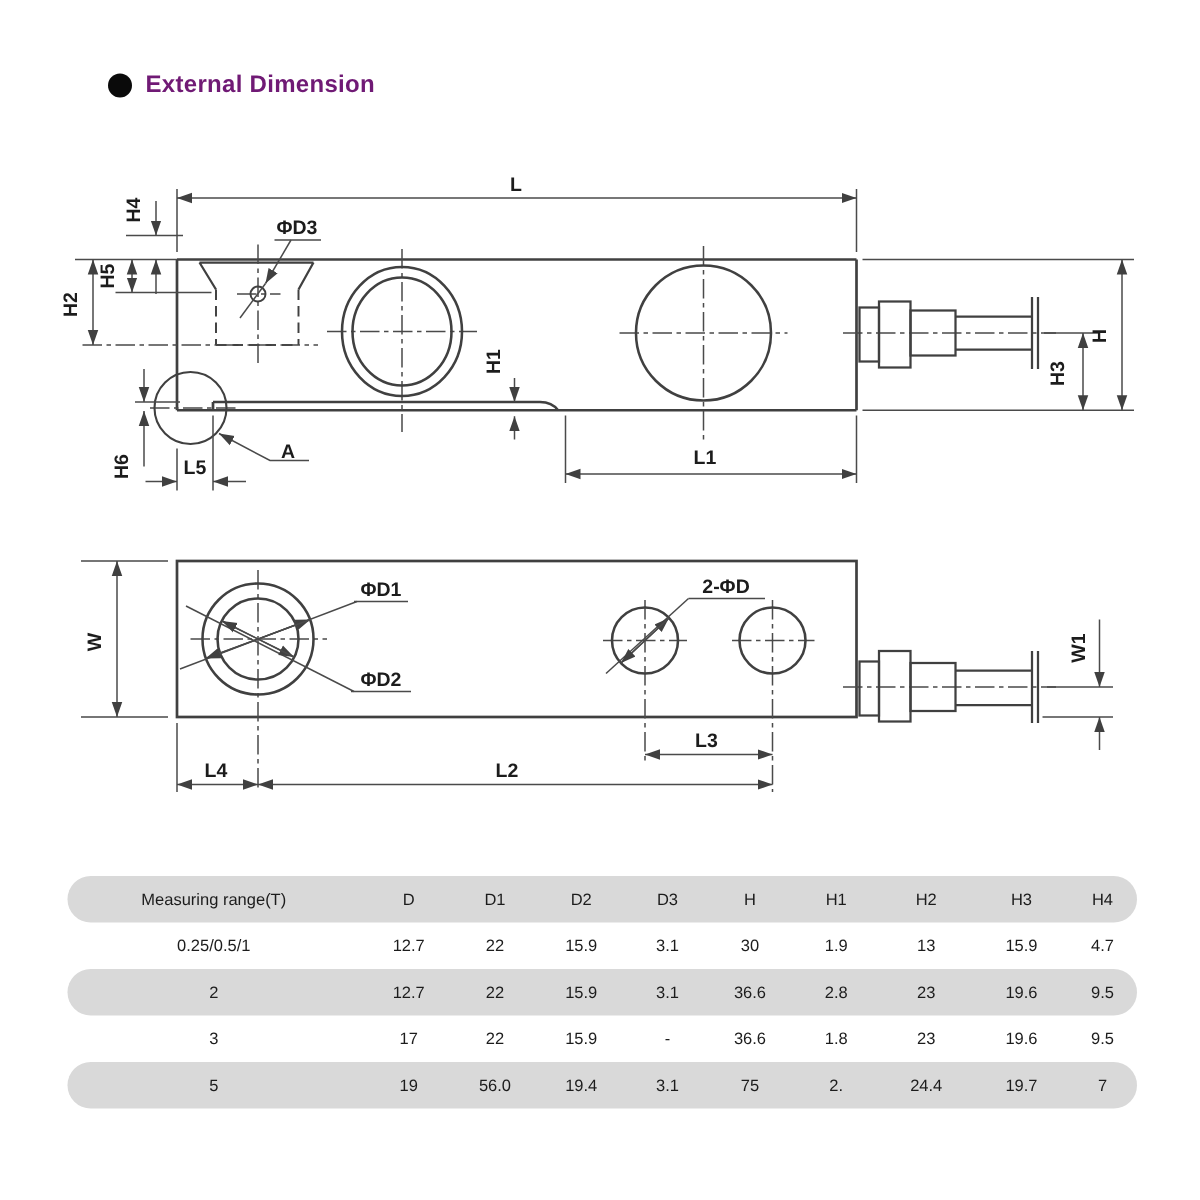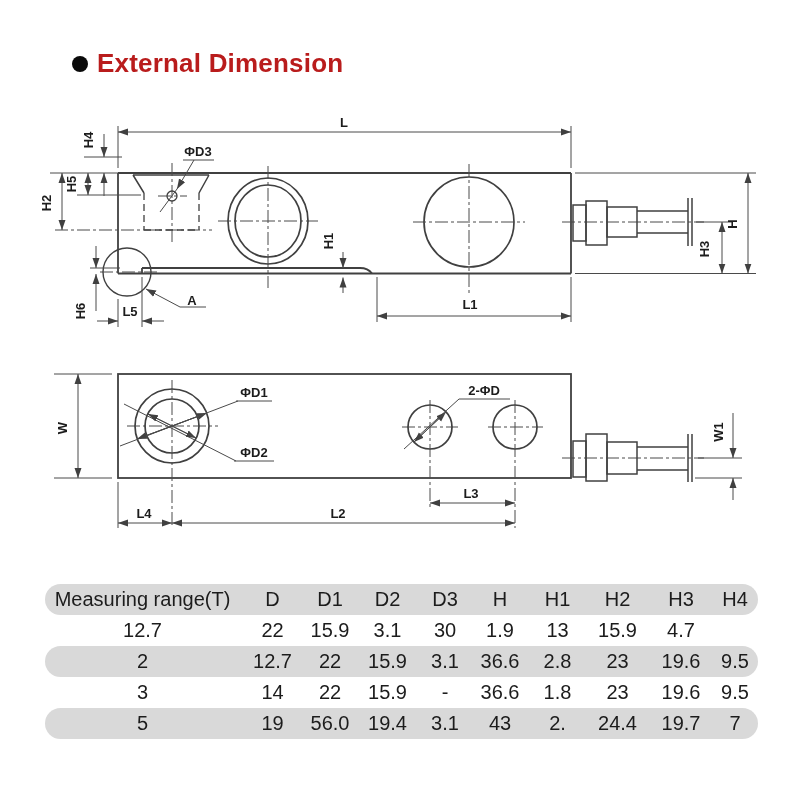--- a/index.html
+++ b/index.html
@@ -1,27 +1,27 @@
 <!DOCTYPE html>
 <html><head>
 <meta charset="utf-8">
 <style>
   html,body{margin:0;padding:0;background:#ffffff;}
   #stage{position:relative;width:800px;height:800px;background:#ffffff;overflow:hidden;
          font-family:"Liberation Sans",sans-serif;}
   #title-row{position:absolute;left:72px;top:48px;display:flex;align-items:center;gap:9px;}
   #title-bullet{width:16px;height:16px;border-radius:50%;background:#0a0a0a;}
-  #title-text{font-size:26px;font-weight:600;color:#b91c1c;letter-spacing:0.2px;}
+  #title-text{font-size:16px;font-weight:600;color:#701a75;letter-spacing:0.2px;}
   svg text{font-family:"Liberation Sans",sans-serif;font-weight:bold;font-size:13px;fill:#1c1c1c;}
   
   #dim-table{position:absolute;left:45px;top:584px;width:713px;}
   .trow{display:grid;grid-template-columns:195px 65px 50px 65px 50px 60px 55px 65px 62px 46px;
         height:31px;align-items:center;}
   .trow.stripe{background:#d9d9d9;border-radius:16px;}
-  .tcell{text-align:center;font-size:20px;color:#1c1c1c;white-space:nowrap;}
+  .tcell{text-align:center;font-size:11px;color:#1c1c1c;white-space:nowrap;}
 </style>
 </head>
 <body>
 
 <div id="stage">
 
   <div id="title-row">
     <span id="title-bullet"></span>
     <span id="title-text">External Dimension</span>
   </div>
@@ -206,20 +206,21 @@
         <div class="tcell">D1</div>
         <div class="tcell">D2</div>
         <div class="tcell">D3</div>
         <div class="tcell">H</div>
         <div class="tcell">H1</div>
         <div class="tcell">H2</div>
         <div class="tcell">H3</div>
         <div class="tcell">H4</div>
       </div>
       <div class="trow">
+        <div class="tcell">0.25/0.5/1</div>
         <div class="tcell">12.7</div>
         <div class="tcell">22</div>
         <div class="tcell">15.9</div>
         <div class="tcell">3.1</div>
         <div class="tcell">30</div>
         <div class="tcell">1.9</div>
         <div class="tcell">13</div>
         <div class="tcell">15.9</div>
         <div class="tcell">4.7</div>
       </div>
@@ -230,36 +231,36 @@
         <div class="tcell">15.9</div>
         <div class="tcell">3.1</div>
         <div class="tcell">36.6</div>
         <div class="tcell">2.8</div>
         <div class="tcell">23</div>
         <div class="tcell">19.6</div>
         <div class="tcell">9.5</div>
       </div>
       <div class="trow">
         <div class="tcell">3</div>
-        <div class="tcell">14</div>
+        <div class="tcell">17</div>
         <div class="tcell">22</div>
         <div class="tcell">15.9</div>
         <div class="tcell">-</div>
         <div class="tcell">36.6</div>
         <div class="tcell">1.8</div>
         <div class="tcell">23</div>
         <div class="tcell">19.6</div>
         <div class="tcell">9.5</div>
       </div>
       <div class="trow stripe">
         <div class="tcell">5</div>
         <div class="tcell">19</div>
         <div class="tcell">56.0</div>
         <div class="tcell">19.4</div>
         <div class="tcell">3.1</div>
-        <div class="tcell">43</div>
+        <div class="tcell">75</div>
         <div class="tcell">2.</div>
         <div class="tcell">24.4</div>
         <div class="tcell">19.7</div>
         <div class="tcell">7</div>
       </div>
     </div>
 </div>
 
 </body></html>

